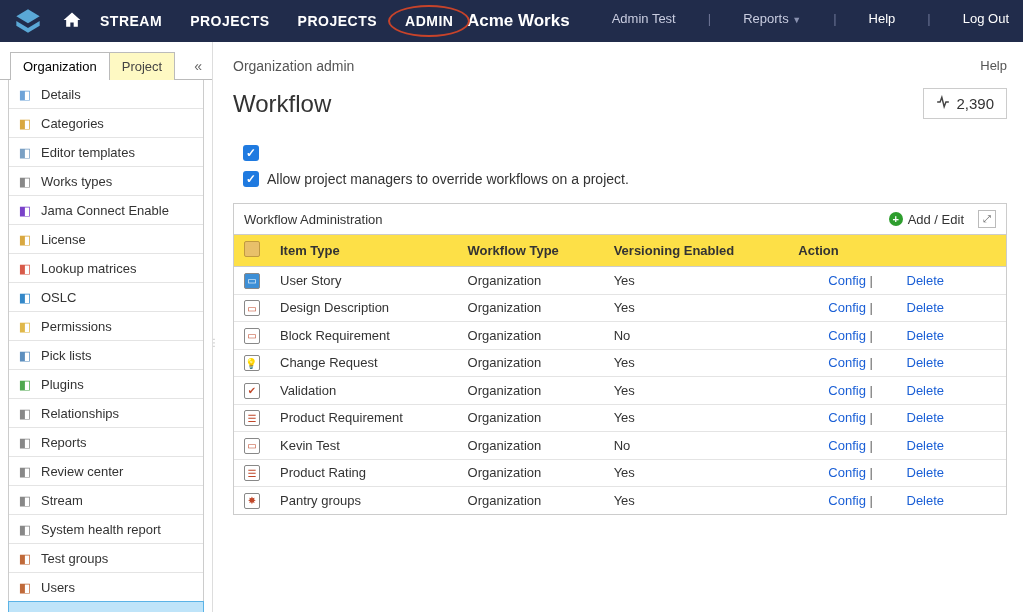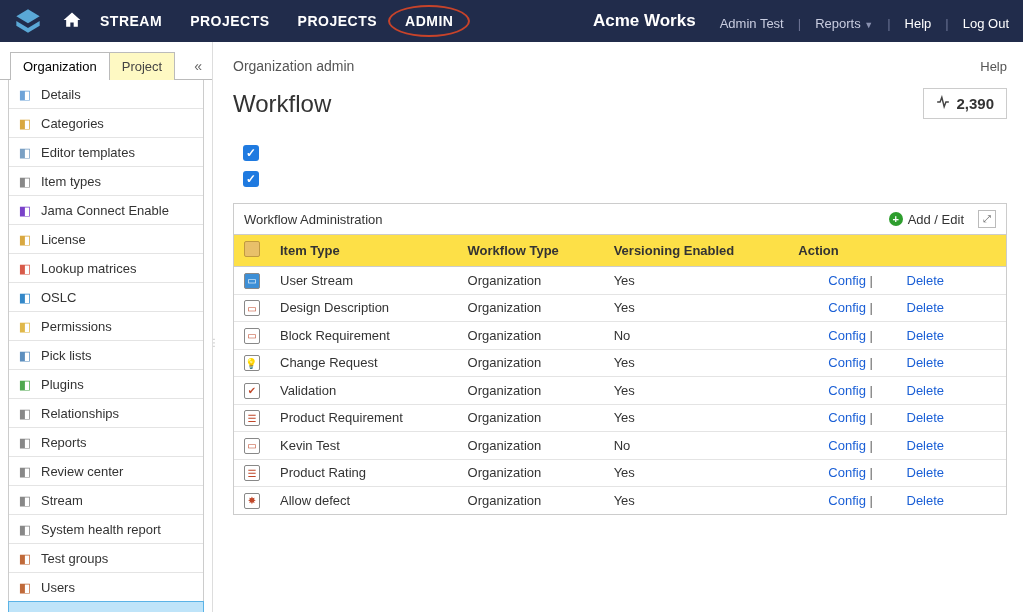--- a/index.html
+++ b/index.html
@@ -4,47 +4,47 @@
 <style>
 * { box-sizing: border-box; margin: 0; padding: 0; }
 body { font-family: -apple-system, "Helvetica Neue", Arial, sans-serif; font-size: 13px; color: #333; background: #fff; width: 1023px; }
 .topbar { background: #212c4b; height: 42px; display: flex; align-items: center; padding: 0 14px; color: #fff; }
 .logo { width: 30px; height: 30px; display: flex; align-items: center; }
 .home-icon { margin-left: 18px; margin-right: 18px; color: #fff; cursor: pointer; }
 .topnav { display: flex; gap: 28px; align-items: center; }
 .topnav-item { color: #fff; font-weight: 600; font-size: 14px; letter-spacing: 0.5px; cursor: pointer; position: relative; }
 .admin-circle { position: relative; }
 .admin-circle::after { content: ""; position: absolute; top: 50%; left: 50%; transform: translate(-50%, -50%); border: 2px solid #c7432a; border-radius: 50%; width: 78px; height: 28px; pointer-events: none; }
-.top-right { margin-left: auto; display: flex; align-items: flex-end; gap: 14px; font-size: 13px; }
+.top-right { margin-left: auto; display: flex; align-items: flex-start; gap: 32px; font-size: 13px; }
 .org-name { font-weight: 700; font-size: 17px; margin-right: 10px; }
 .tr-link { color: #c9cde0; cursor: pointer; }
 .tr-link.strong { color: #fff; }
 .tr-sep { color: #6b7394; }
 
 .layout { display: flex; }
 .sidebar { width: 213px; border-right: 1px solid #ddd; padding-top: 10px; position: relative; min-height: 570px; }
 .collapse-chev { position: absolute; top: 16px; right: 10px; color: #666; cursor: pointer; font-size: 14px; }
 .tabs { display: flex; margin-left: 10px; }
 .tab { border: 1px solid #bbb; padding: 6px 12px; font-size: 13px; background: #fef9c3; cursor: pointer; margin-right: -1px; border-bottom: none; color: #444; }
 .tab.active { background: #fff; font-weight: 500; color: #000; }
 .tab-under { border-bottom: 1px solid #bbb; margin-top: -1px; }
 .side-list { border: 1px solid #ccc; margin: 0 8px; border-top: none; }
 .side-item { display: flex; align-items: center; gap: 8px; padding: 6px 8px; border-bottom: 1px solid #e4e4e4; cursor: pointer; font-size: 13px; color: #333; }
 .side-item:last-child { border-bottom: none; }
 .side-item.selected { background: #bfe4f9; border: 1px solid #5bb3e6; margin: -1px; }
 .si-icon { width: 16px; height: 16px; display: inline-flex; align-items: center; justify-content: center; font-size: 13px; }
 .drag-handle { position: absolute; right: -3px; top: 50%; width: 6px; height: 40px; color: #bbb; font-size: 10px; cursor: col-resize; }
 
 .main { flex: 1; padding: 16px 16px 16px 20px; }
-.main-header { display: flex; justify-content: space-between; align-items: center; }
+.main-header { display: flex; justify-content: space-between; align-items: flex-start; }
 .breadcrumb { color: #555; font-size: 14px; }
 .help-link { color: #555; font-size: 13px; cursor: pointer; }
 .page-title-row { display: flex; align-items: center; justify-content: space-between; margin-top: 14px; }
 .page-title { font-size: 24px; font-weight: 500; }
-.metric-box { border: 1px solid #ccc; padding: 6px 12px; font-size: 15px; font-weight: 700; display: flex; align-items: center; gap: 6px; background: #fff; text-align: right; }
+.metric-box { border: 1px solid #ccc; padding: 6px 12px; font-size: 15px; font-weight: 400; display: flex; align-items: center; gap: 6px; background: #fff; text-align: right; }
 
 .checks { margin: 26px 0 16px 10px; }
 .check-row { display: flex; align-items: center; gap: 8px; margin-bottom: 10px; font-size: 14px; }
 .chkbox { width: 16px; height: 16px; border-radius: 3px; background: #1f7ae0; display: inline-flex; align-items: center; justify-content: center; color: #fff; font-size: 12px; font-weight: bold; cursor: pointer; }
 
 .panel { border: 1px solid #ccc; }
 .panel-head { display: flex; align-items: center; justify-content: space-between; padding: 6px 10px; border-bottom: 1px solid #ccc; font-size: 13px; }
 .add-edit { display: flex; align-items: center; gap: 6px; }
 .plus-circ { width: 14px; height: 14px; border-radius: 50%; background: #2e9e2e; color: #fff; display: inline-flex; align-items: center; justify-content: center; font-size: 11px; font-weight: bold; }
 .expand-btn { border: 1px solid #bbb; width: 18px; height: 18px; display: inline-flex; align-items: center; justify-content: center; font-size: 10px; margin-left: 8px; cursor: pointer; color: #555; }
@@ -106,21 +106,21 @@
         <div class="side-item">
           <span class="si-icon" style="color: rgb(217, 168, 64);">◧</span>
           <span>Categories</span>
         </div>
         <div class="side-item">
           <span class="si-icon" style="color: rgb(122, 160, 196);">◧</span>
           <span>Editor templates</span>
         </div>
         <div class="side-item">
           <span class="si-icon" style="color: rgb(136, 136, 136);">◧</span>
-          <span>Item types</span>
+          <span>Works types</span>
         </div>
         <div class="side-item">
           <span class="si-icon" style="color: rgb(122, 66, 201);">◧</span>
           <span>Jama Connect Enable</span>
         </div>
         <div class="side-item">
           <span class="si-icon" style="color: rgb(217, 168, 64);">◧</span>
           <span>License</span>
         </div>
         <div class="side-item">
@@ -193,20 +193,21 @@
         <span>2,390</span>
       </div>
     </div>
 
     <div class="checks">
       <div class="check-row">
         <span class="chkbox">✓</span>
       </div>
       <div class="check-row">
         <span class="chkbox">✓</span>
+        <span>Allow project managers to override workflows on a project.</span>
       </div>
     </div>
 
     <div class="panel">
       <div class="panel-head">
         <span>Workflow Administration</span>
         <div class="add-edit">
           <span style="display:flex;align-items:center;gap:5px;cursor:pointer;">
             <span class="plus-circ">+</span>
             <span>Add / Edit</span>
@@ -220,21 +221,21 @@
             <th class="th-icon"><span style="display:inline-block;width:16px;height:16px;background:#e8c06a;border:1px solid #c09a40;border-radius:2px"></span></th>
             <th>Item Type</th>
             <th>Workflow Type</th>
             <th>Versioning Enabled</th>
             <th>Action</th>
           </tr>
         </thead>
         <tbody id="grid-body">
             <tr>
               <td><span class="row-icon" style="border: 1px solid rgb(136, 136, 136); background: rgb(61, 143, 214); color: rgb(255, 255, 255); font-size: 10px;">▭</span></td>
-              <td>User Stream</td>
+              <td>User Story</td>
               <td>Organization</td>
               <td>Yes</td>
               <td><span class="action-link">Config</span><span class="action-sep"> | </span><span class="action-link">Delete</span></td>
             </tr>
             <tr>
               <td><span class="row-icon" style="border: 1px solid rgb(136, 136, 136); background: rgb(255, 255, 255); color: rgb(192, 72, 42); font-size: 10px;">▭</span></td>
               <td>Design Description</td>
               <td>Organization</td>
               <td>Yes</td>
               <td><span class="action-link">Config</span><span class="action-sep"> | </span><span class="action-link">Delete</span></td>
@@ -276,21 +277,21 @@
             </tr>
             <tr>
               <td><span class="row-icon" style="border: 1px solid rgb(136, 136, 136); background: rgb(255, 255, 255); color: rgb(192, 72, 42); font-size: 10px;">☰</span></td>
               <td>Product Rating</td>
               <td>Organization</td>
               <td>Yes</td>
               <td><span class="action-link">Config</span><span class="action-sep"> | </span><span class="action-link">Delete</span></td>
             </tr>
             <tr>
               <td><span class="row-icon" style="border: 1px solid rgb(136, 136, 136); background: rgb(255, 255, 255); color: rgb(192, 72, 42); font-size: 10px;">✸</span></td>
-              <td>Allow defect</td>
+              <td>Pantry groups</td>
               <td>Organization</td>
               <td>Yes</td>
               <td><span class="action-link">Config</span><span class="action-sep"> | </span><span class="action-link">Delete</span></td>
             </tr>
           </tbody>
       </table>
     </div>
   </div>
 </div>
 

